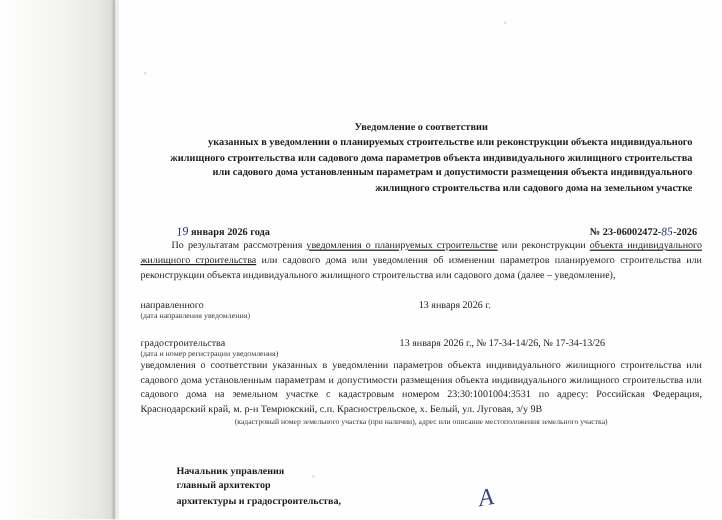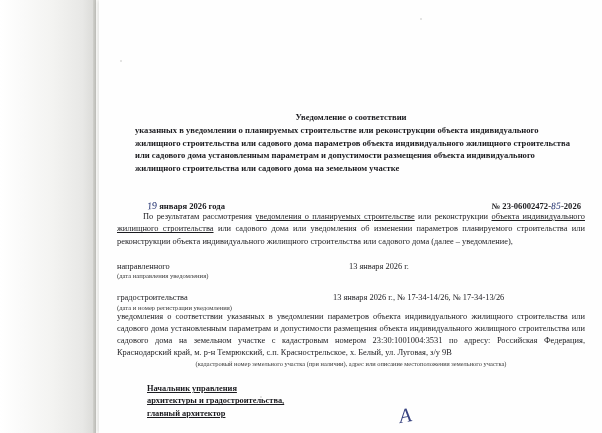--- a/index.html
+++ b/index.html
@@ -38,35 +38,35 @@
   .sheet {
     position: absolute;
     left: 99px; top: 0;
     width: 503px; height: 433px;
     background: #fefefe;
     box-shadow: -2px 0 4px rgba(0,0,0,.10);
   }
   .content {
     position: absolute;
     left: 18px;
-    top: 16px;
+    top: 4px;
     width: 468px;
     height: 375px;
   }
   .title {
     text-align: center;
     font-weight: bold;
     font-size: 8.6px;
     line-height: 1.45;
     margin-top: 95px;
   }
   .title .line1 { display: block; }
   .title-body {
     display: block;
-    text-align: left;
+    text-align: right;
     padding: 0 8px 0 18px;
     margin-top: 1px;
   }
   .date-row {
     display: flex;
     justify-content: space-between;
     align-items: flex-end;
     margin-top: 26px;
     font-size: 8.6px;
     font-weight: bold;
@@ -120,26 +120,25 @@
   }
   .field-value.center { text-align: left; padding-left: 22px; }
   .para2 { margin-top: 14px; }
   .caption-center {
     text-align: center;
     font-size: 6.4px;
     color: #3a3a3a;
     margin-top: 1px;
   }
   .signer {
-    margin-top: 16px;
+    margin-top: 32px;
     font-size: 8.4px;
     font-weight: bold;
     line-height: 1.45;
     padding-left: 30px;
-    text-decoration: underline;
   }
   .sig-mark {
     position: absolute;
     left: 300px;
     top: 404px;
     font-size: 20px;
     color: #16236b;
     font-style: italic;
     transform: rotate(-10deg);
     opacity: .85;
@@ -196,22 +195,22 @@
           <div class="field-value">13 января 2026 г., № 17-34-14/26, № 17-34-13/26</div>
         </div>
         <div class="field-caption">(дата и номер регистрации уведомления)</div>
       </div>
 
       <p class="body para2">уведомления о соответствии указанных в уведомлении параметров объекта индивидуального жилищного строительства или садового дома установленным параметрам и допустимости размещения объекта индивидуального жилищного строительства или садового дома на земельном участке с кадастровым номером 23:30:1001004:3531 по адресу: Российская Федерация, Краснодарский край, м. р-н Темрюкский, с.п. Краснострельское, х. Белый, ул. Луговая, з/у 9В</p>
       <div class="caption-center">(кадастровый номер земельного участка (при наличии), адрес или описание местоположения земельного участка)</div>
 
       <div class="signer">
         <div>Начальник управления</div>
+        <div>главный архитектор</div>
         <div>архитектуры и градостроительства,</div>
-        <div>главный архитектор</div>
       </div>
 
     </div>
 
     <div class="sig-mark">А</div>
   </div>
 
   <div class="speck" style="left:120px; top:60px; width:2px; height:2px;"></div>
   <div class="speck" style="left:420px; top:18px; width:2px; height:2px;"></div>
   <div class="speck" style="left:260px; top:396px; width:2px; height:2px;"></div>

